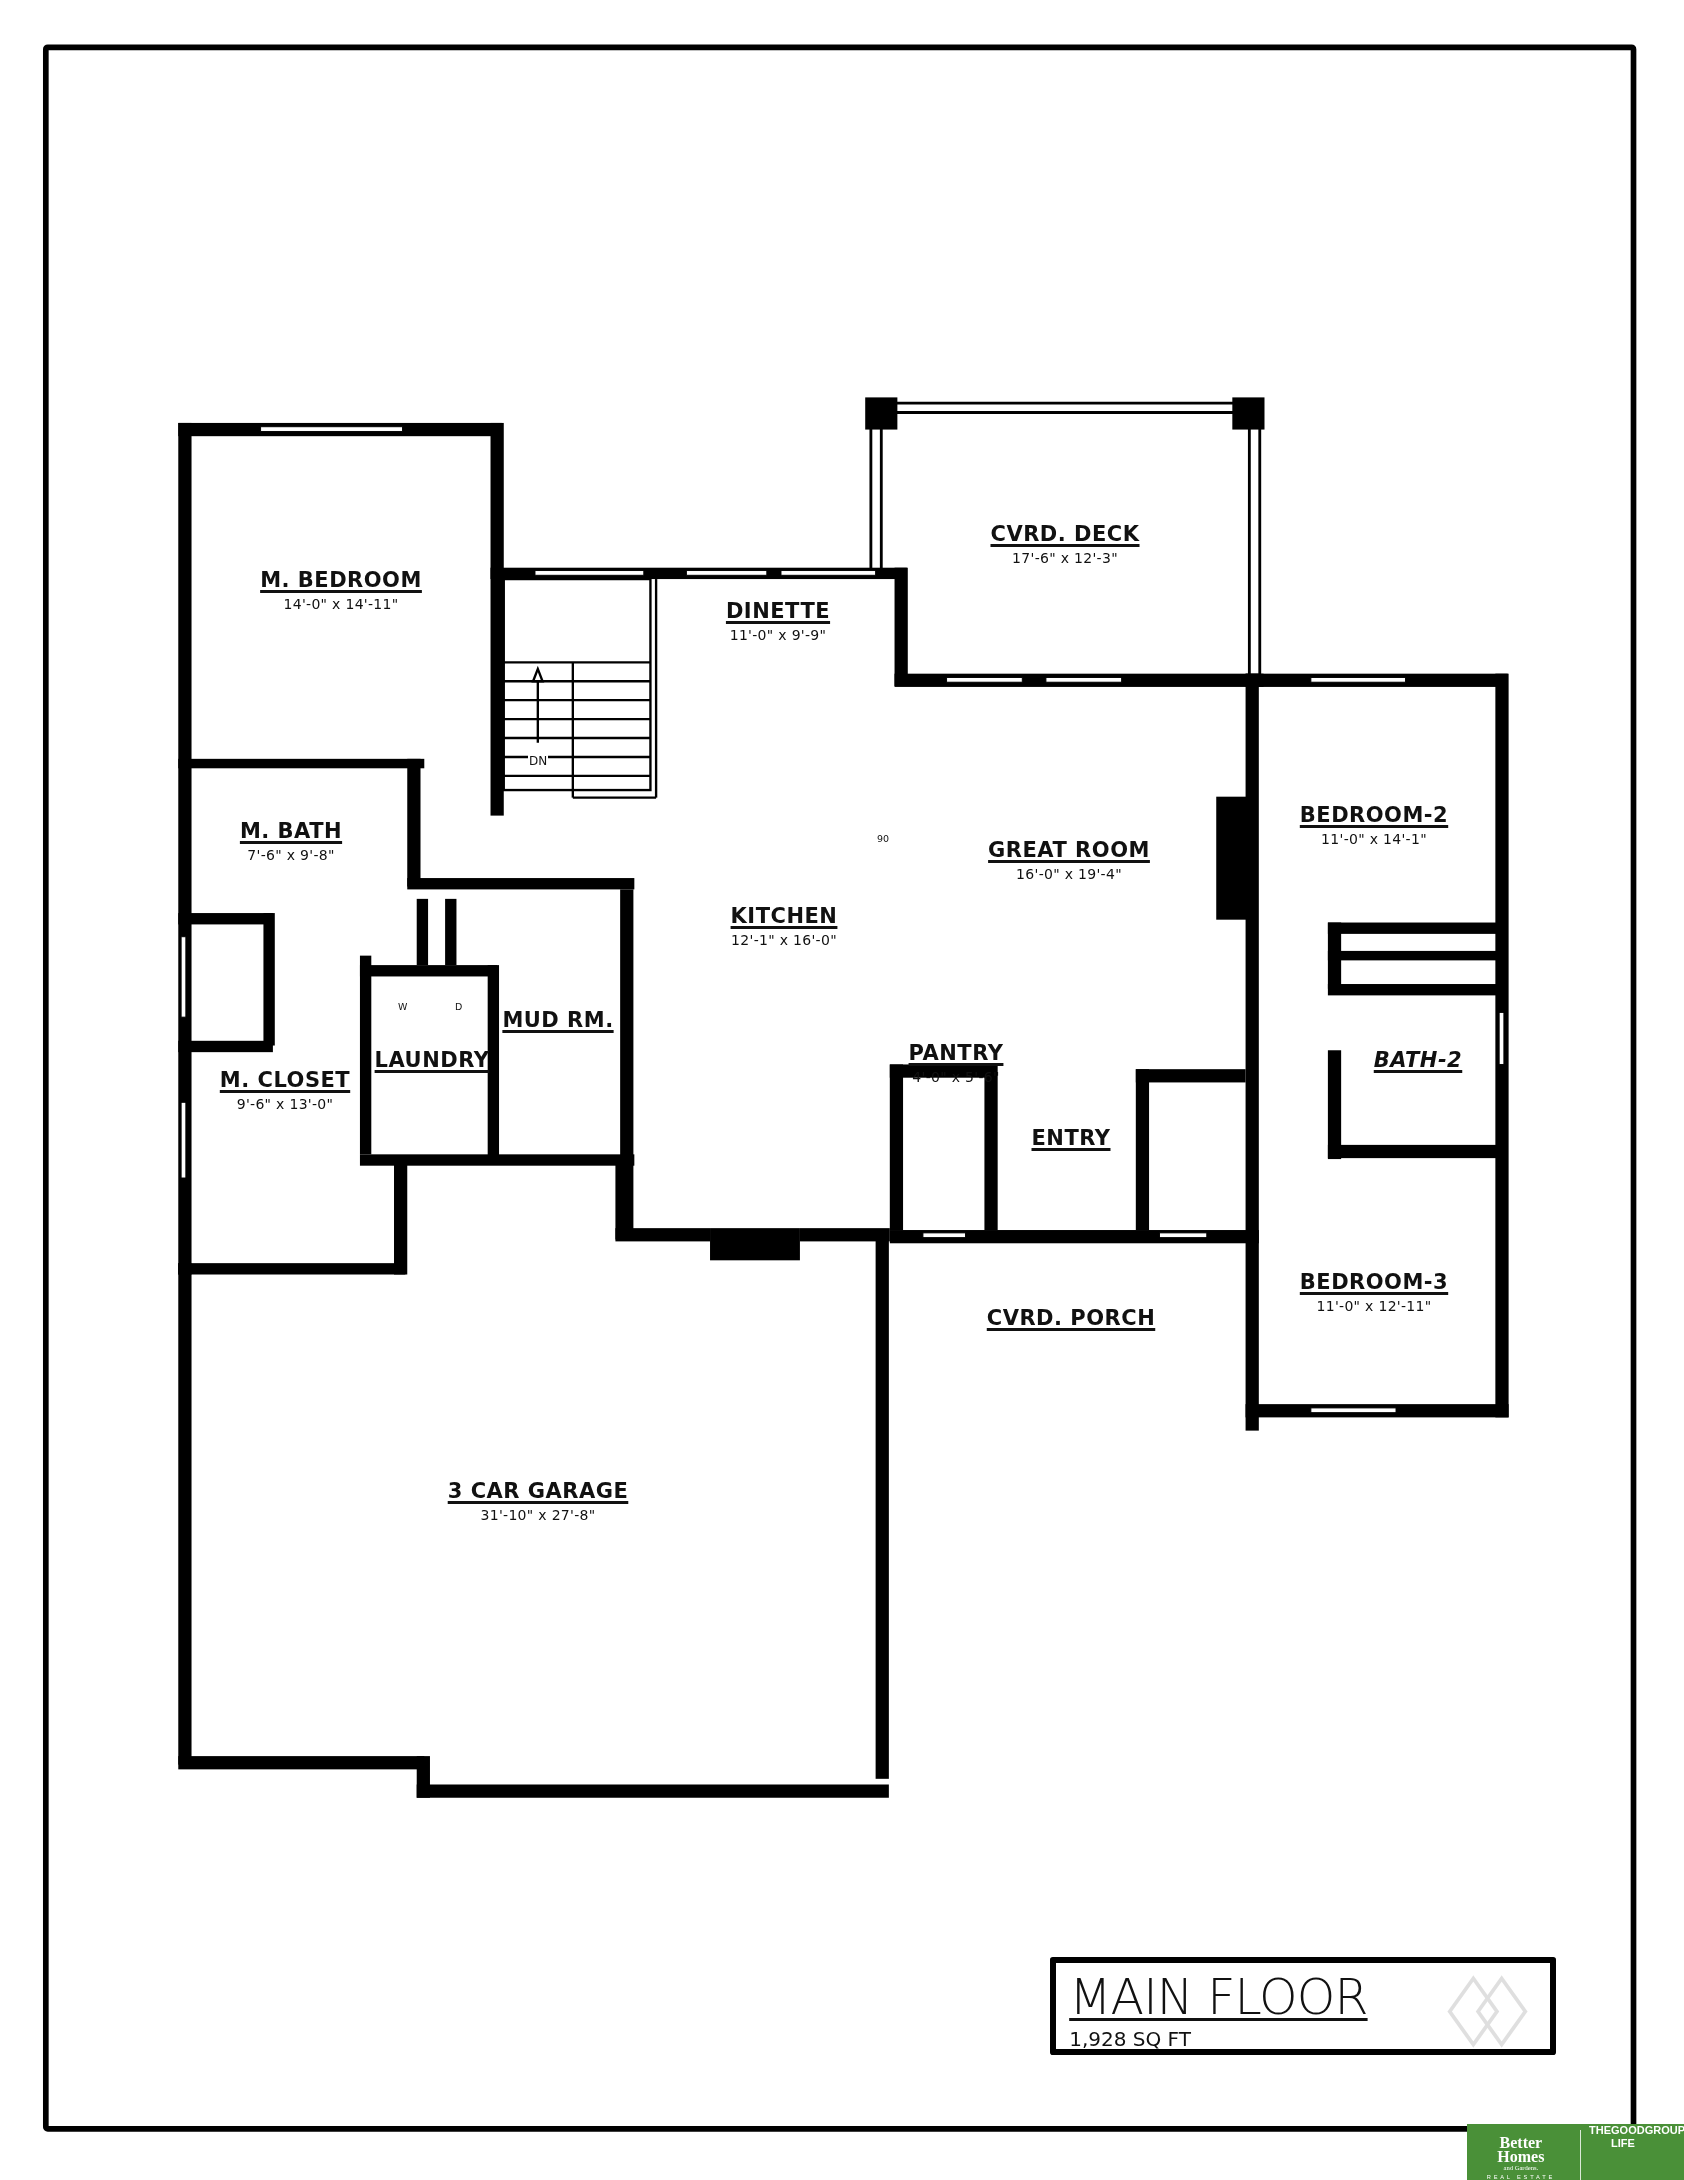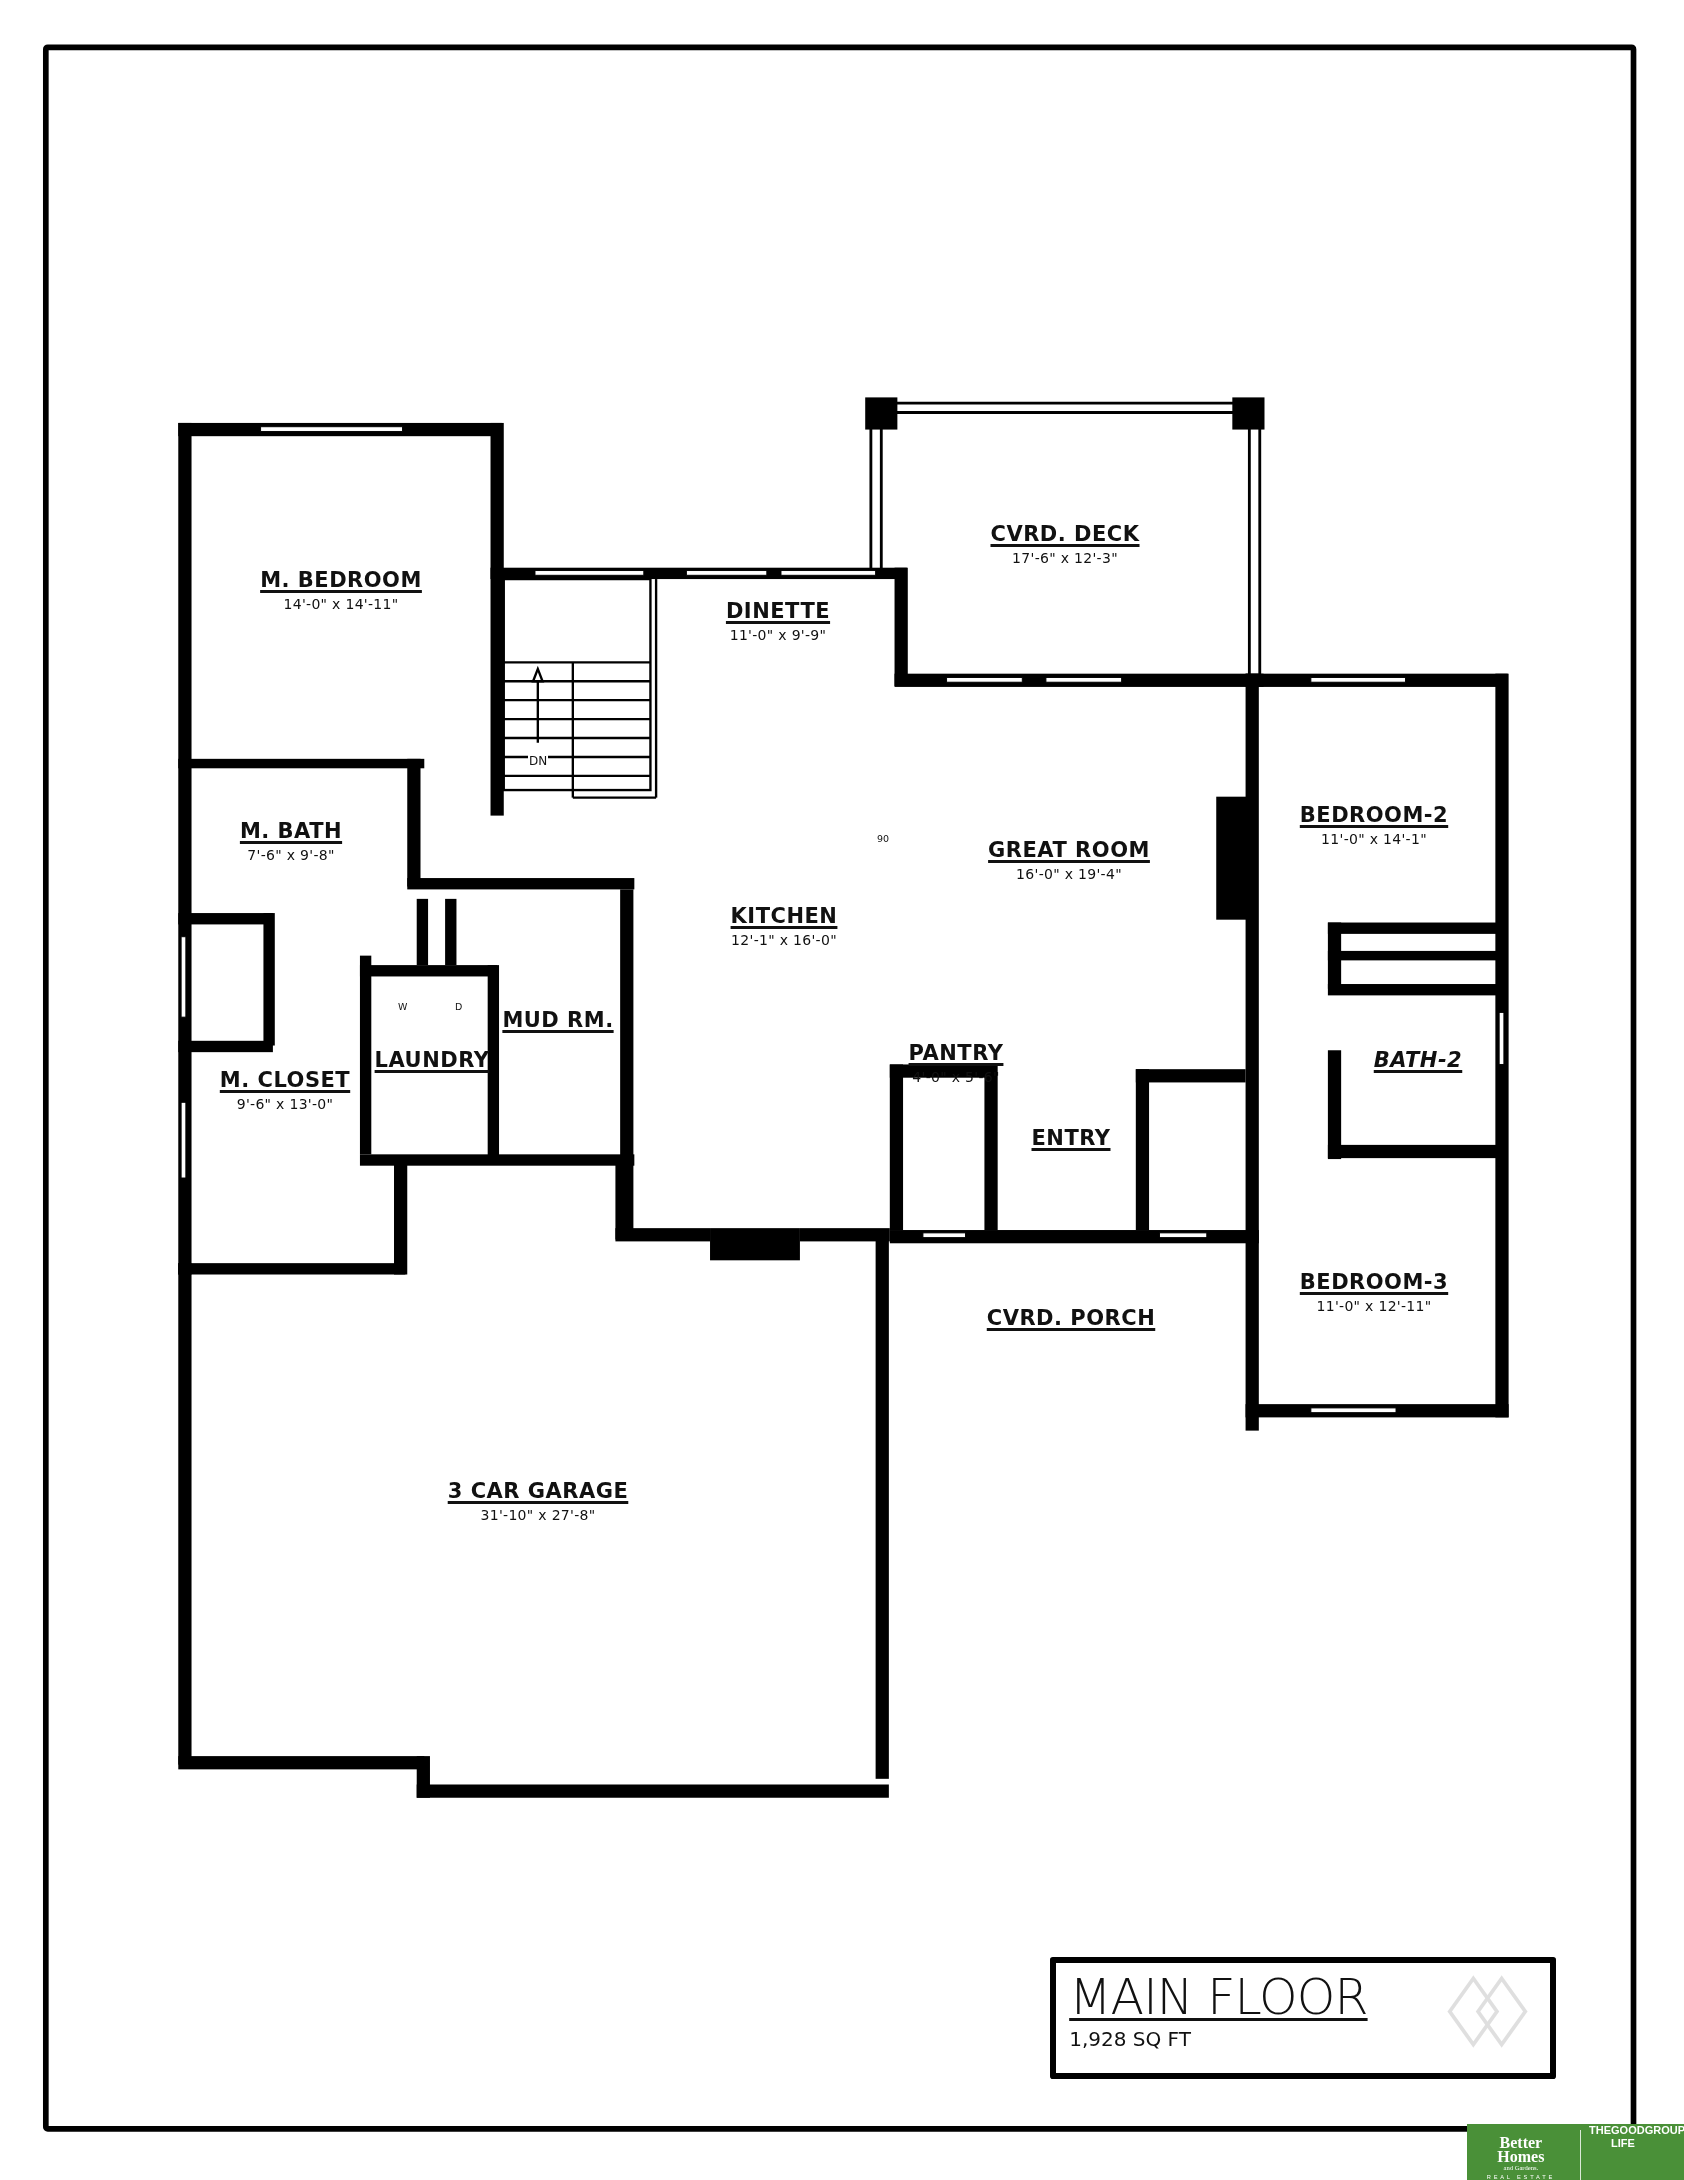--- a/index.html
+++ b/index.html
@@ -4,21 +4,21 @@
 <style>
   html, body { margin:0; padding:0; background:#ffffff; }
   body { width:1685px; height:2180px; position:relative; overflow:hidden; font-family:"Liberation Sans", sans-serif; color:#111; }
   #plan { position:absolute; left:0; top:0; }
   .room-label { position:absolute; text-align:center; transform:translateX(-50%); white-space:nowrap; }
   .room-name { display:block; font-weight:bold; font-size:21px; letter-spacing:0.5px; text-decoration:underline; text-decoration-thickness:2.8px; text-underline-offset:2.8px; font-family:"DejaVu Sans", sans-serif; }
   .room-dims { display:block; font-size:14px; margin-top:3.8px; font-family:"DejaVu Sans", sans-serif; letter-spacing:0.3px; }
   .dn-label { position:absolute; font-size:12px; font-family:"DejaVu Sans", sans-serif; background:#fff; padding:0 0.9px; }
   .appliance { position:absolute; font-size:9.5px; font-family:"DejaVu Sans", sans-serif; }
   .angle-label { position:absolute; font-size:9.5px; font-family:"DejaVu Sans", sans-serif; }
-  .title-box { position:absolute; left:1050px; top:1957px; width:506px; height:122px; border:6.6px solid #000; border-radius:2.8px; box-sizing:border-box; background:#fff; overflow:hidden; }
+  .title-box { position:absolute; left:1050px; top:1957px; width:506px; height:98px; border:6.6px solid #000; border-radius:2.8px; box-sizing:border-box; background:#fff; overflow:hidden; }
   .title-main { position:absolute; left:13.2px; top:9.5px; font-family:"DejaVu Sans", sans-serif; font-size:49px; font-weight:200; letter-spacing:-0.9px; line-height:49px; text-decoration:underline; text-decoration-thickness:2.8px; text-underline-offset:3.8px; }
   .title-sub { position:absolute; left:13.2px; top:62px; font-family:"DejaVu Sans", sans-serif; font-size:20px; line-height:28px; }
   .title-watermark { position:absolute; right:15px; top:5.7px; width:95px; height:85px; opacity:0.12; }
   .brand { position:absolute; left:1467px; top:2124px; width:218px; height:68px; background:#4a9038; color:#fff; display:flex; align-items:stretch; }
   .brand-left { width:112px; display:flex; flex-direction:column; justify-content:center; align-items:center; border-right:1.9px solid rgba(255,255,255,0.8); margin:5.7px 0; padding-right:5.7px; }
   .brand-bh1 { font-family:"Liberation Serif", serif; font-weight:bold; font-size:16px; line-height:14px; }
   .brand-bh2 { font-family:"Liberation Serif", serif; font-weight:bold; font-size:16px; line-height:14px; }
   .brand-bh3 { font-family:"Liberation Serif", serif; font-size:6.6px; line-height:7.6px; }
   .brand-re { font-family:"Liberation Sans", sans-serif; font-size:5.7px; letter-spacing:2.8px; margin-top:1.9px; }
   .brand-right { flex:1; padding-left:7.6px; display:flex; flex-direction:row; justify-content:center; font-family:"Liberation Sans", sans-serif; font-weight:bold; font-size:11px; line-height:13.2px; }

